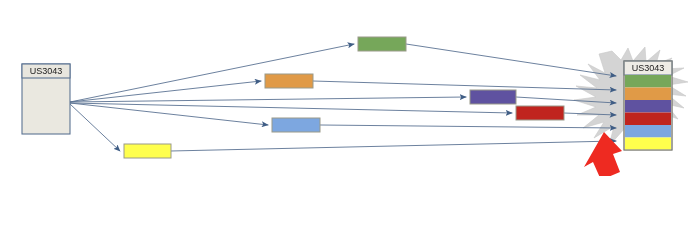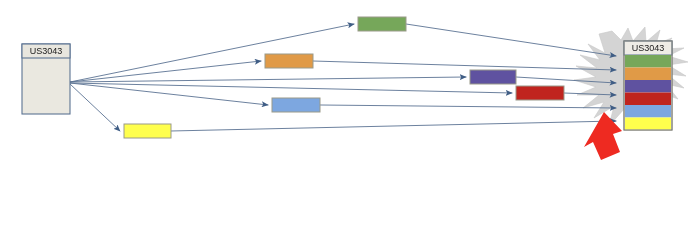--- a/index.html
+++ b/index.html
@@ -11,20 +11,21 @@
     width: 690px;
     height: 176px;
     font-family: "Liberation Sans", sans-serif;
     overflow: hidden;
   }
   #canvas {
     position: relative;
     width: 690px;
     height: 176px;
     background: #ffffff;
+    margin-top: 20px;
   }
   #diagram-svg {
     position: absolute;
     left: 0;
     top: 0;
     width: 690px;
     height: 176px;
   }
   .node-label {
     font-family: "Liberation Sans", sans-serif;

